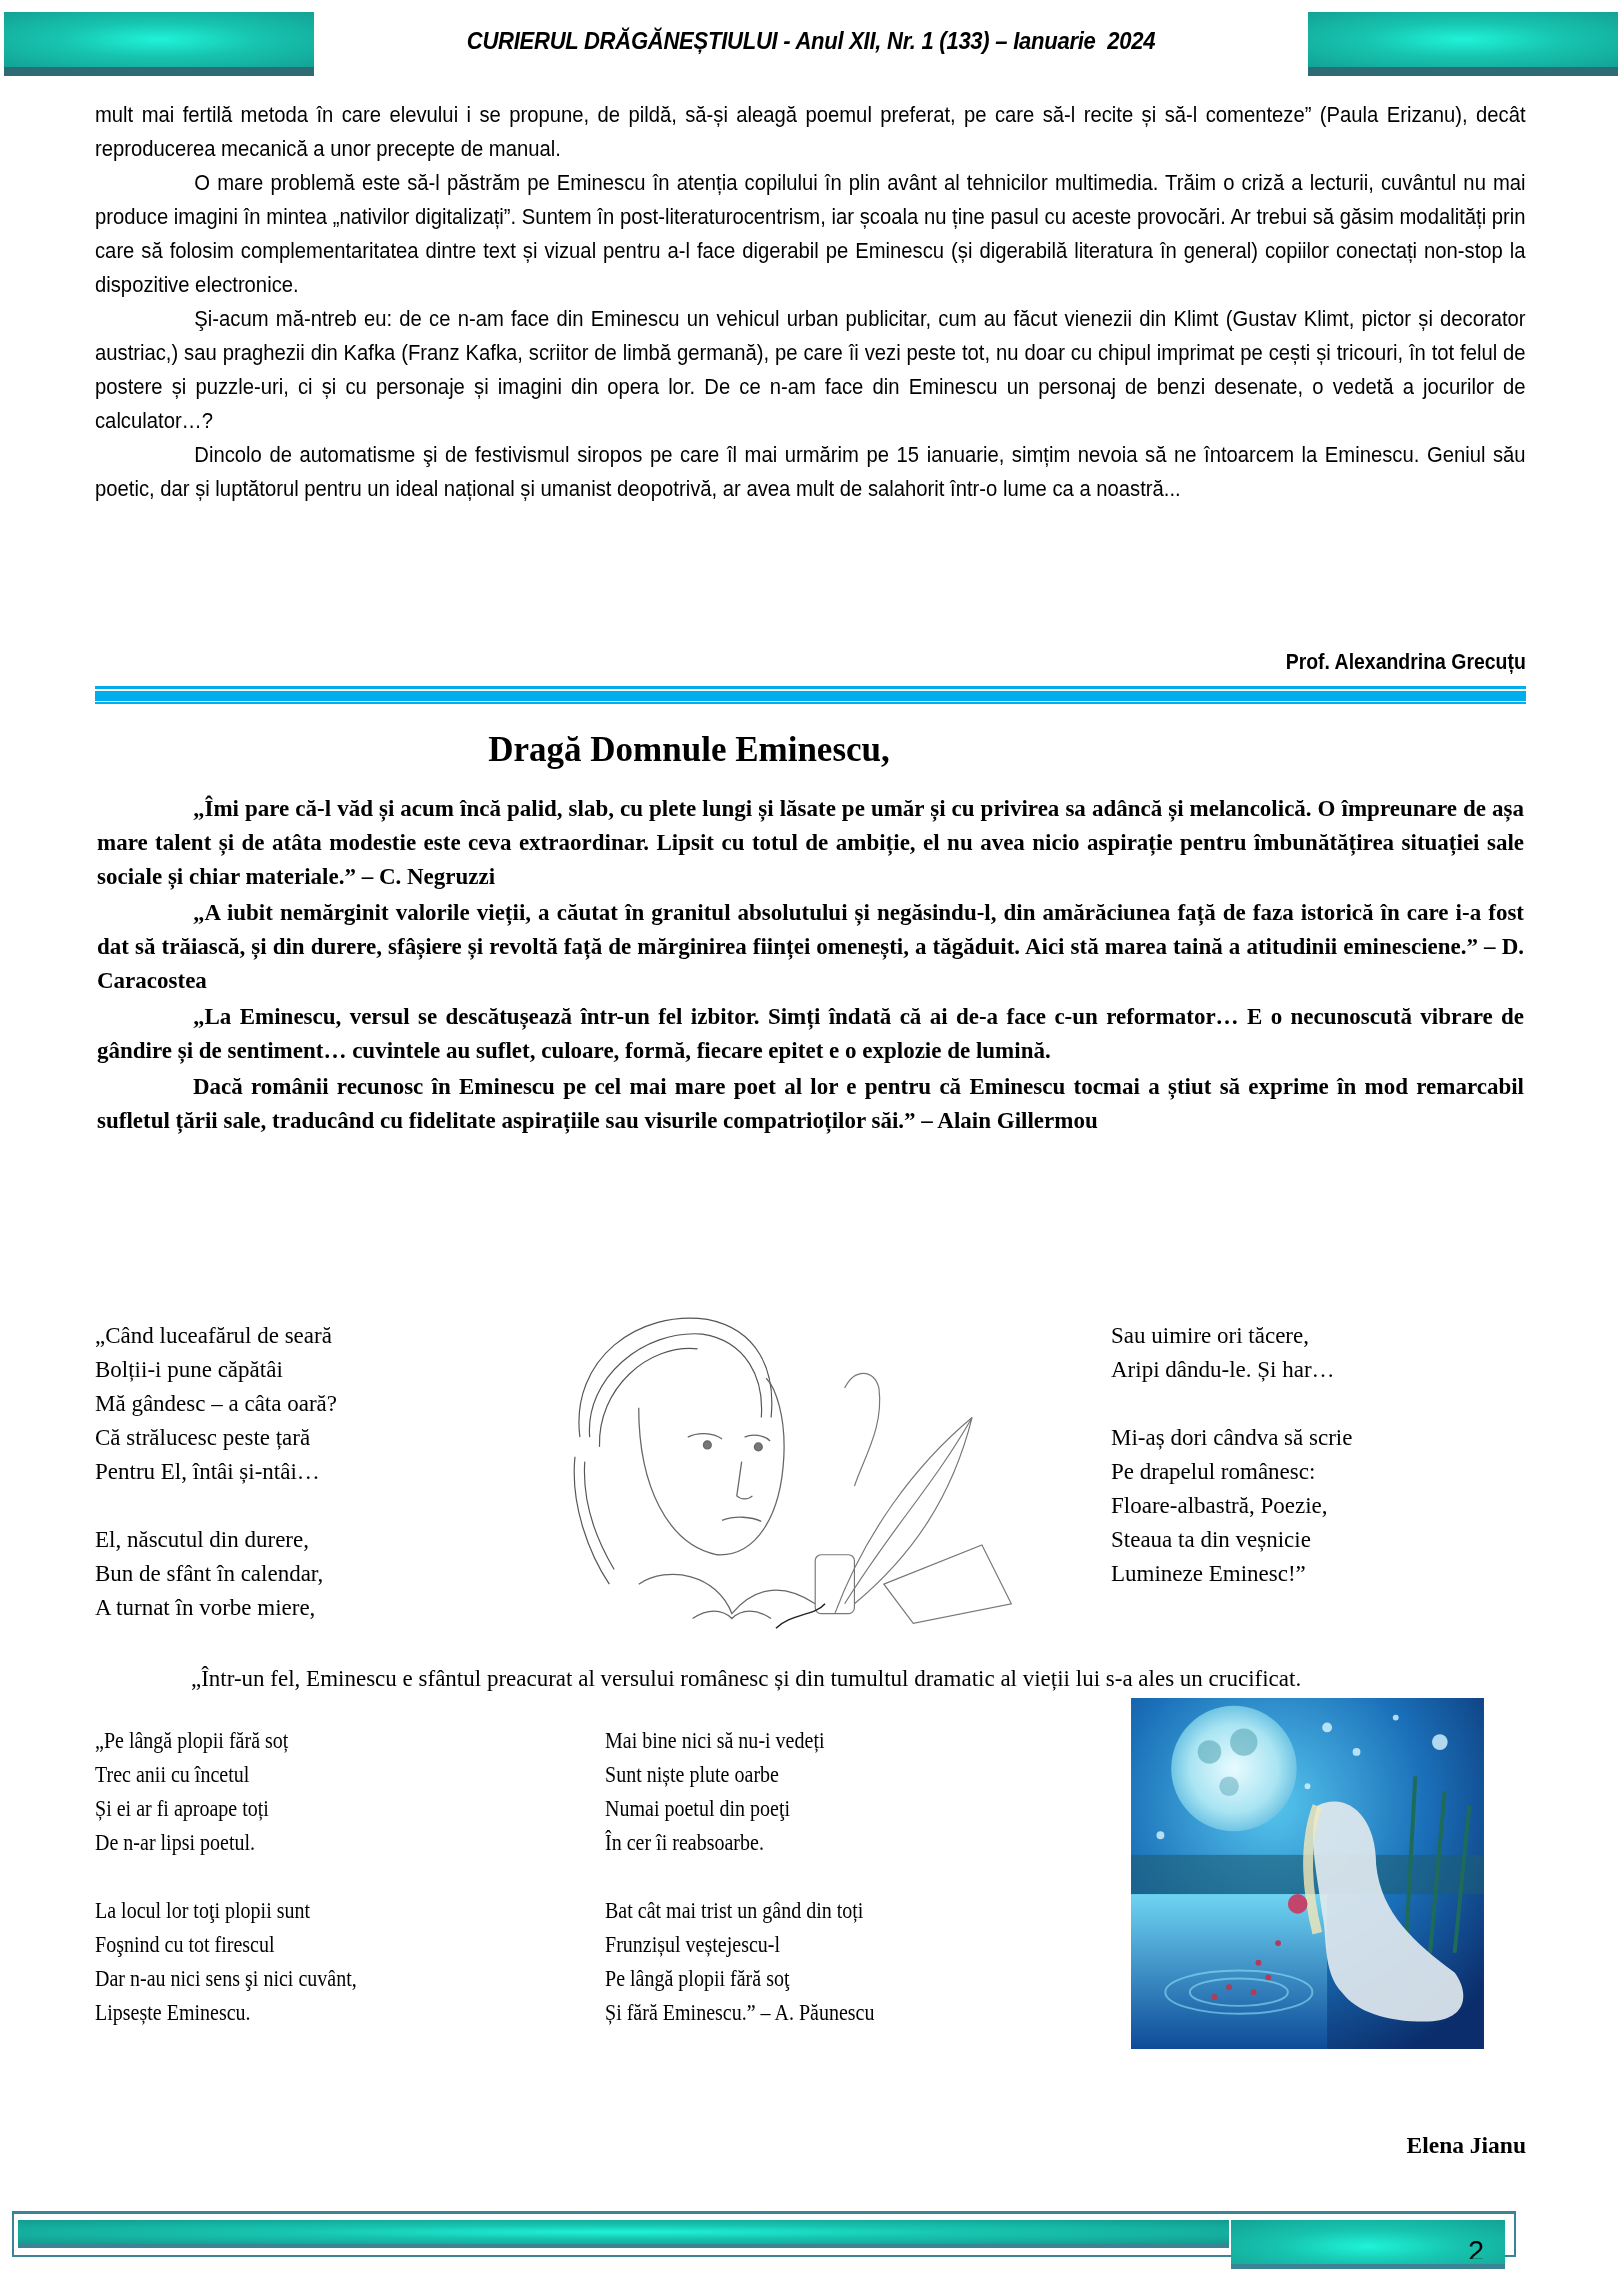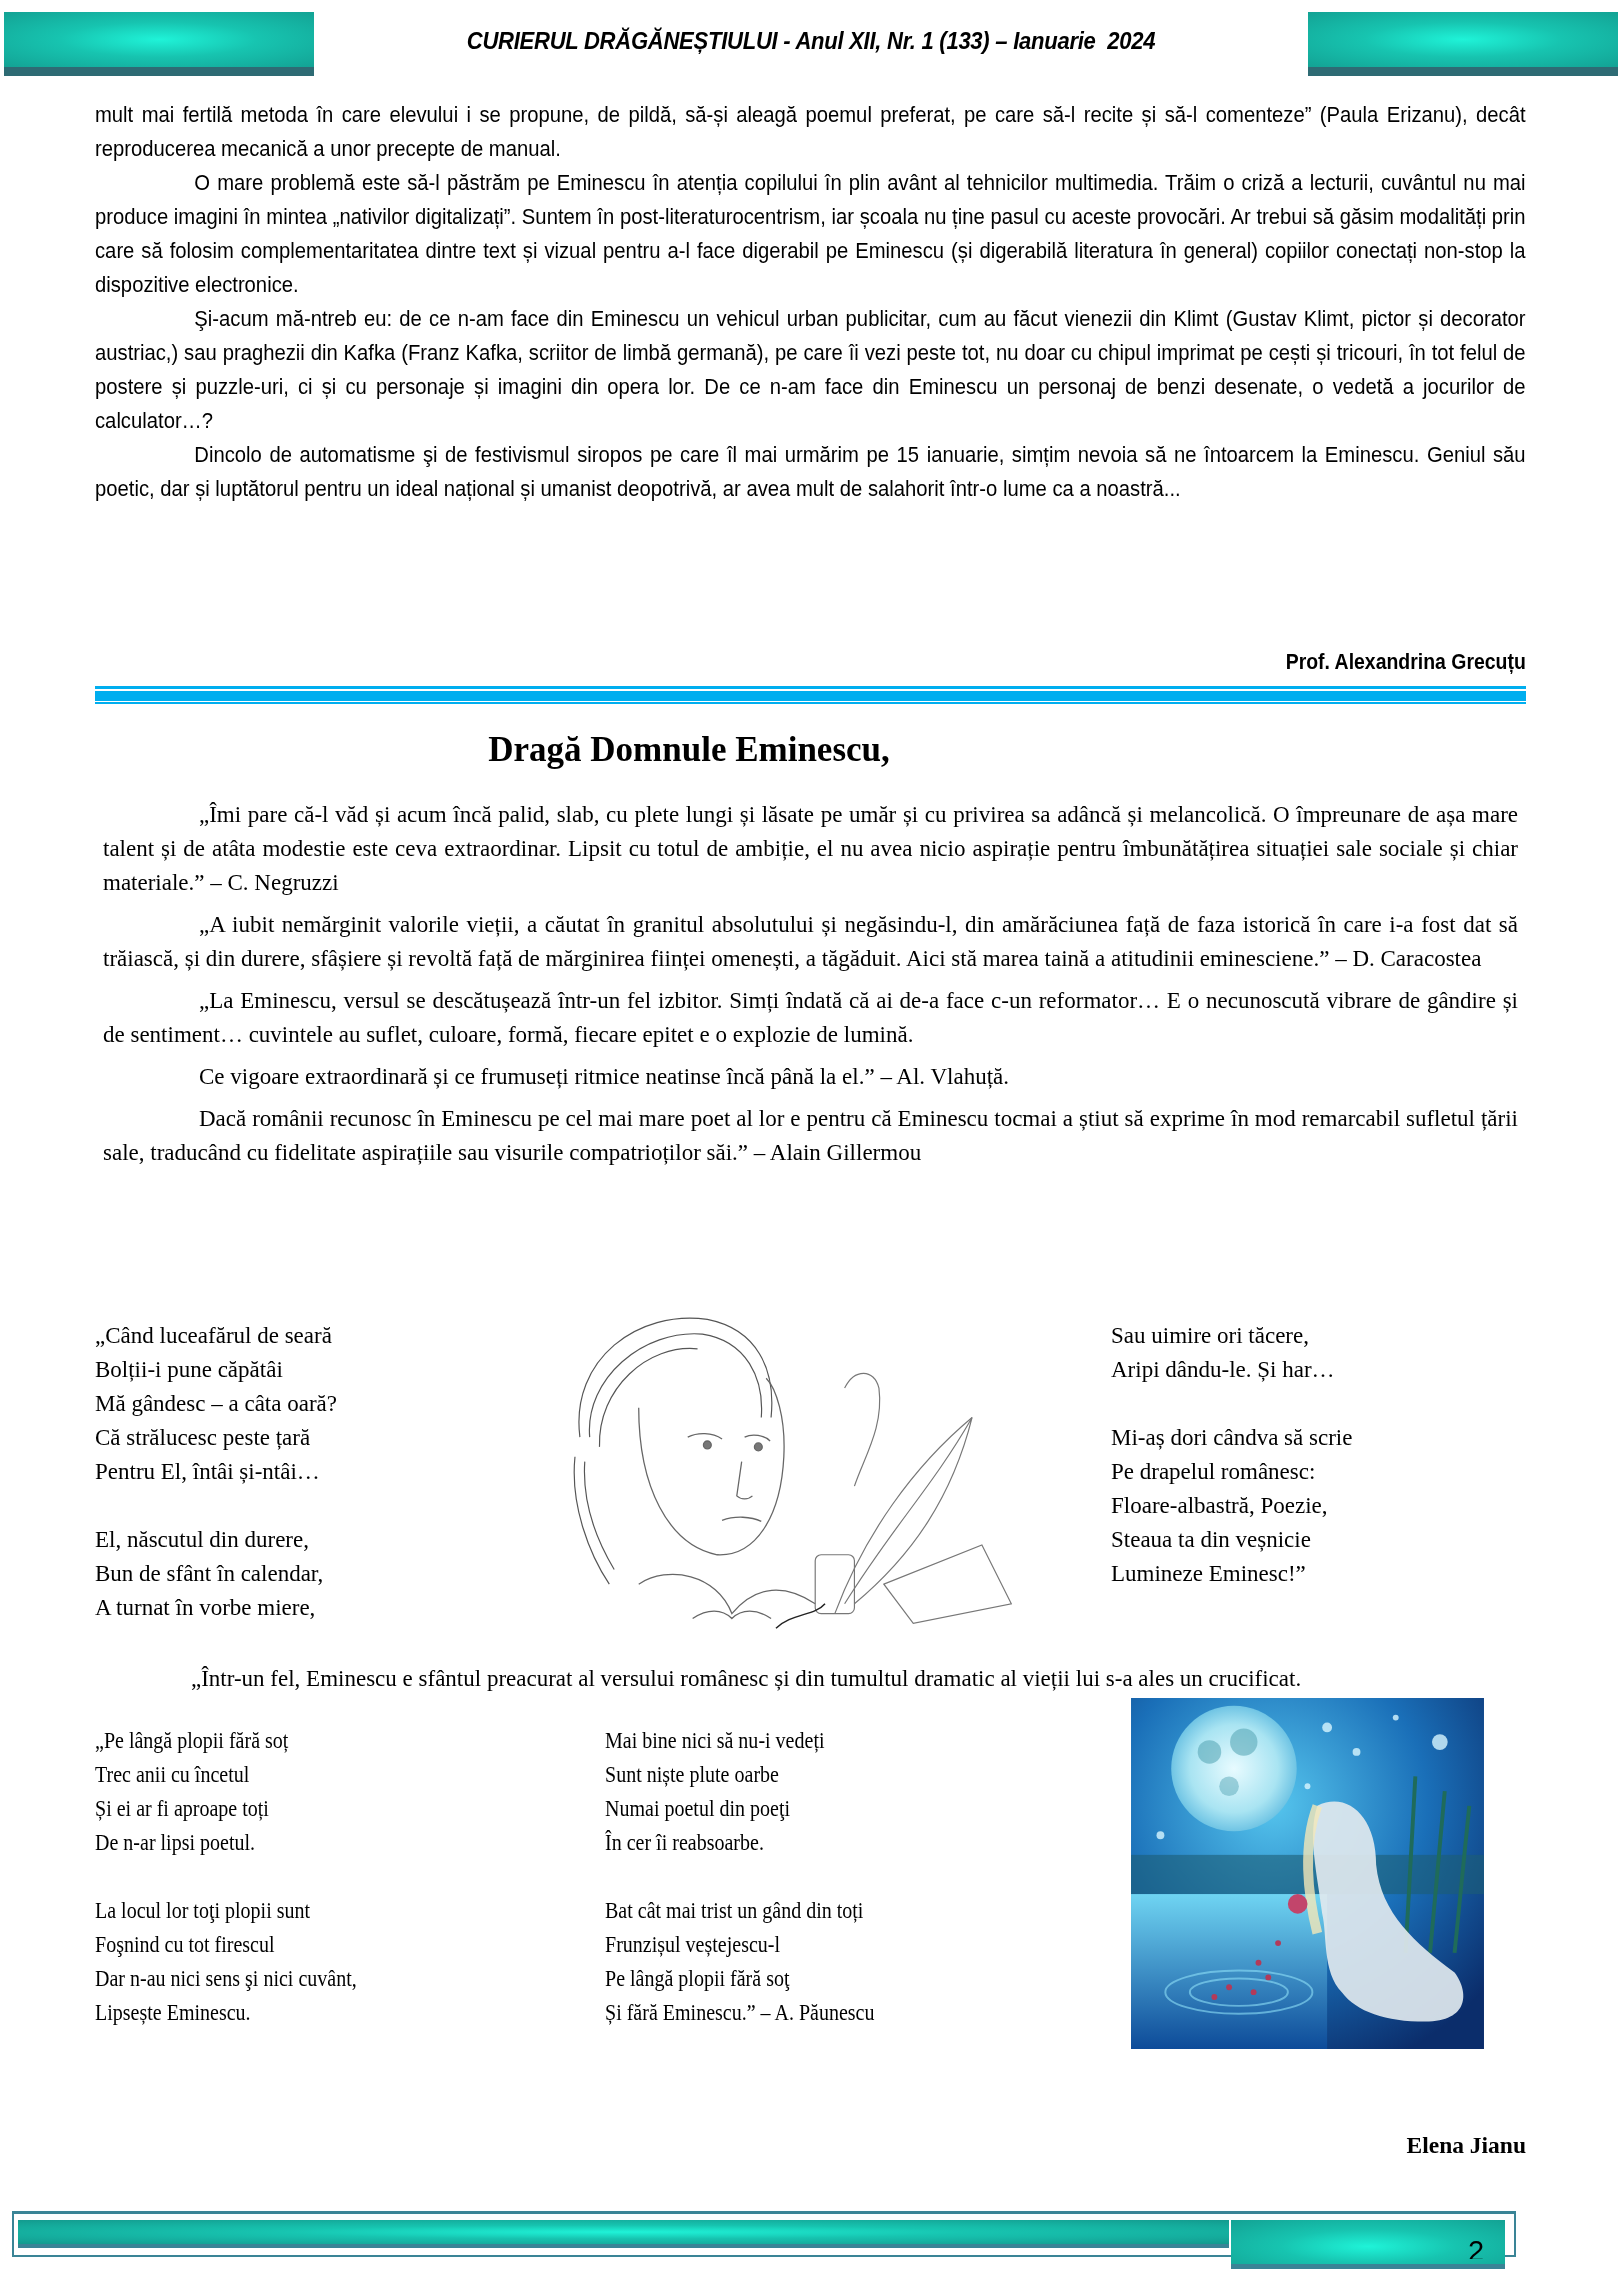--- a/index.html
+++ b/index.html
@@ -27,21 +27,21 @@
   .separator { position: absolute; left: 95px; width: 1431px; top: 686px; height: 15.7px; }
   .separator .l1 { position: absolute; left: 0; right: 0; top: 0; height: 2.9px; background: #00aeef; }
   .separator .l2 { position: absolute; left: 0; right: 0; top: 4.9px; height: 9.8px; background: #00aeef; }
   .separator .l3 { position: absolute; left: 0; right: 0; top: 15.7px; height: 2px; background: #00aeef; }
 
   
   .title2 { position: absolute; left: 0; width: 1378px; top: 730px; text-align: center;
     font-family: "Liberation Serif", serif; font-weight: bold; font-size: 35px; }
   .art2 { position: absolute; left: 95px; top: 790px; width: 1431px;
     font-family: "Liberation Serif", serif; font-size: 23px; line-height: 34px; text-align: justify; }
-  .art2 p { margin: 8px; }
+  .art2 p { margin: 2px; font-weight: bold; }
   .art2 p.ind { text-indent: 96px; }
 
   .poem { position: absolute; font-family: "Liberation Serif", serif; font-size: 23px; line-height: 34px; white-space: pre; }
   .poem .line { display: block; height: 34px; }
 
   .portrait { position: absolute; left: 521px; top: 1290px; width: 559px; height: 353px; }
   .painting { position: absolute; left: 1131px; top: 1698px; width: 353px; height: 351px; overflow: hidden; }
 
   .art3 { position: absolute; left: 95px; top: 1654px; width: 1431px;
     font-family: "Liberation Serif", serif; font-size: 23px; line-height: 34px; }
@@ -84,21 +84,20 @@
   <div class="l1"></div>
     <div class="l2"></div>
     <div class="l3"></div>
 </div>
 
 <div class="title2">Dragă Domnule Eminescu,</div>
 <div class="art2">
   <p class="ind">„Îmi pare că-l văd și acum încă palid, slab, cu plete lungi și lăsate pe umăr și cu privirea sa adâncă și melancolică. O împreunare de așa mare talent și de atâta modestie este ceva extraordinar. Lipsit cu totul de ambiție, el nu avea nicio aspirație pentru îmbunătățirea situației sale sociale și chiar materiale.” – C. Negruzzi</p>
   <p class="ind">„A iubit nemărginit valorile vieții, a căutat în granitul absolutului și negăsindu-l, din amărăciunea față de faza istorică în care i-a fost dat să trăiască, și din durere, sfâșiere și revoltă față de mărginirea ființei omenești, a tăgăduit. Aici stă marea taină a atitudinii eminesciene.” – D. Caracostea</p>
   <p class="ind">„La Eminescu, versul se descătușează într-un fel izbitor. Simți îndată că ai de-a face c-un reformator… E o necunoscută vibrare de gândire și de sentiment… cuvintele au suflet, culoare, formă, fiecare epitet e o explozie de lumină.</p>
-  <p class="ind">Ce vigoare extraordinară și ce frumuseți ritmice neatinse încă până la el.” – Al. Vlahuță.</p>
   <p class="ind">Dacă românii recunosc în Eminescu pe cel mai mare poet al lor e pentru că Eminescu tocmai a știut să exprime în mod remarcabil sufletul țării sale, traducând cu fidelitate aspirațiile sau visurile compatrioților săi.” – Alain Gillermou</p>
 </div>
 
 <div class="poem" style="left:95px; top:1319px;"><span class="line">„Când luceafărul de seară</span><span class="line">Bolții-i pune căpătâi</span><span class="line">Mă gândesc – a câta oară?</span><span class="line">Că strălucesc peste țară</span><span class="line">Pentru El, întâi și-ntâi…</span><span class="line"></span><span class="line">El, născutul din durere,</span><span class="line">Bun de sfânt în calendar,</span><span class="line">A turnat în vorbe miere,</span></div>
 
 <svg class="portrait" viewBox="0 0 570 360">
   <defs>
     <radialGradient id="sk" cx="50%" cy="50%" r="60%">
       <stop offset="0%" stop-color="#f6f6f6"></stop>
         <stop offset="100%" stop-color="#ffffff"></stop>

